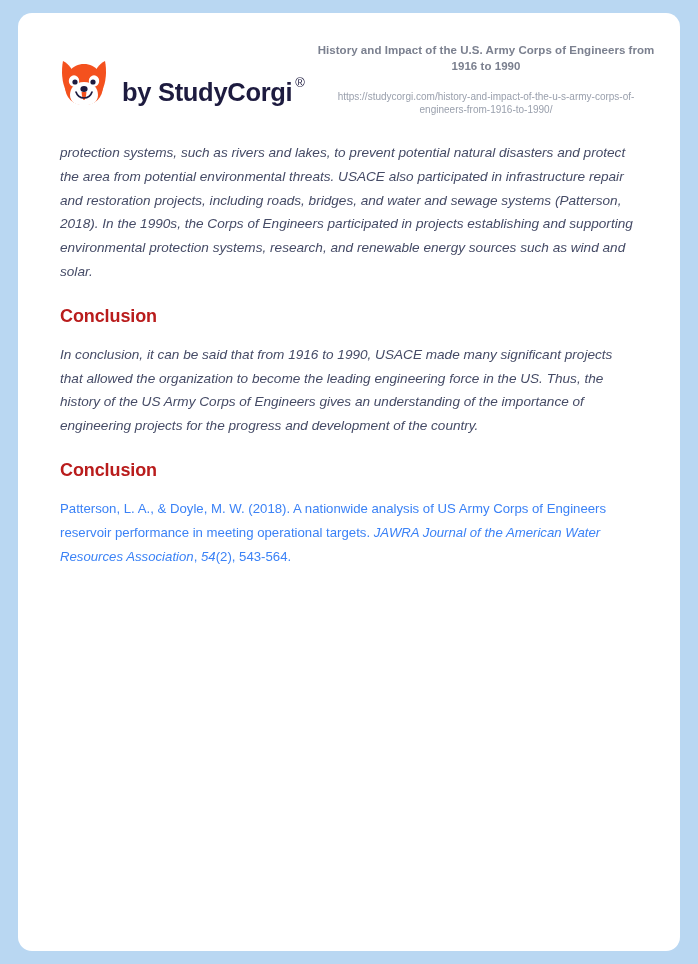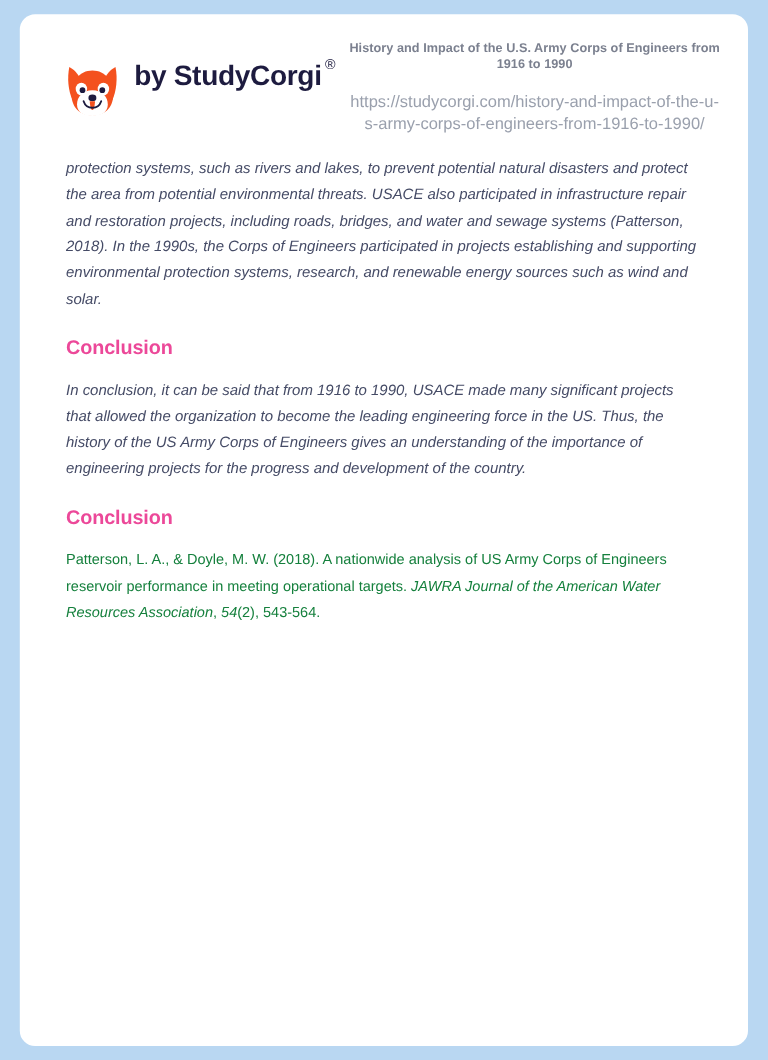--- a/index.html
+++ b/index.html
@@ -29,21 +29,21 @@
     position: relative;
     height: 128px;
     display: flex;
     align-items: center;
     justify-content: space-between;
     padding: 0 24px 0 42px;
     box-sizing: border-box;
   }
   .brand {
     display: flex;
-    align-items: flex-start;
+    align-items: flex-end;
     gap: 14px;
     flex: 0 0 auto;
     margin-top: 8px;
   }
   .brand-mark {
     width: 48px;
     height: 52px;
     flex: 0 0 auto;
     display: block;
   }
@@ -71,21 +71,21 @@
     margin-top: 6px;
   }
   .header-title {
     font-size: 11.5px;
     font-weight: bold;
     color: #7b808f;
     line-height: 1.32;
     letter-spacing: 0.05px;
   }
   .header-url {
-    font-size: 15px;
+    font-size: 10px;
     color: #9aa0ad;
     line-height: 1.34;
     margin-top: 16px;
     word-break: break-word;
   }
 
   
   .doc-body {
     padding: 0 42px 0 42px;
   }
@@ -93,28 +93,28 @@
     font-size: 13.6px;
     line-height: 23.8px;
     color: #454b66;
     margin: 0 0 20px 0;
     text-align: left;
     font-style: italic;
   }
   h2.section-heading {
     font-size: 18px;
     font-weight: bold;
-    color: #ec4899;
+    color: #b91c1c;
     margin: 22px 0 16px 0;
     letter-spacing: -0.1px;
   }
   p.reference {
     font-size: 13.2px;
     line-height: 23.8px;
-    color: #15803d;
+    color: #3b82f6;
     margin: 0;
   }
   p.reference i {
     font-style: italic;
   }
   .spacer-bottom { height: 340px; }
 </style>
 </head>
 <body>
 

